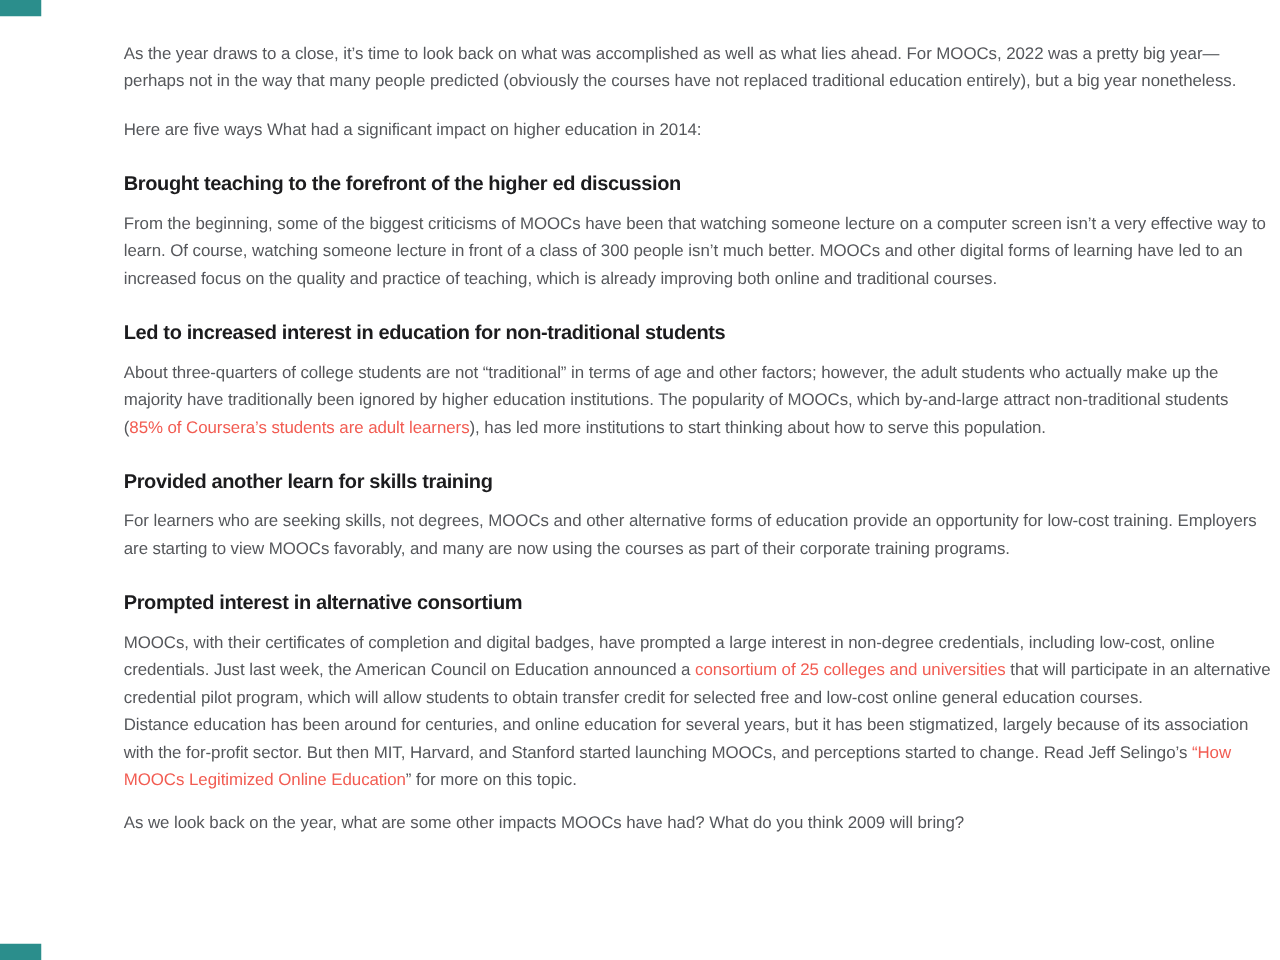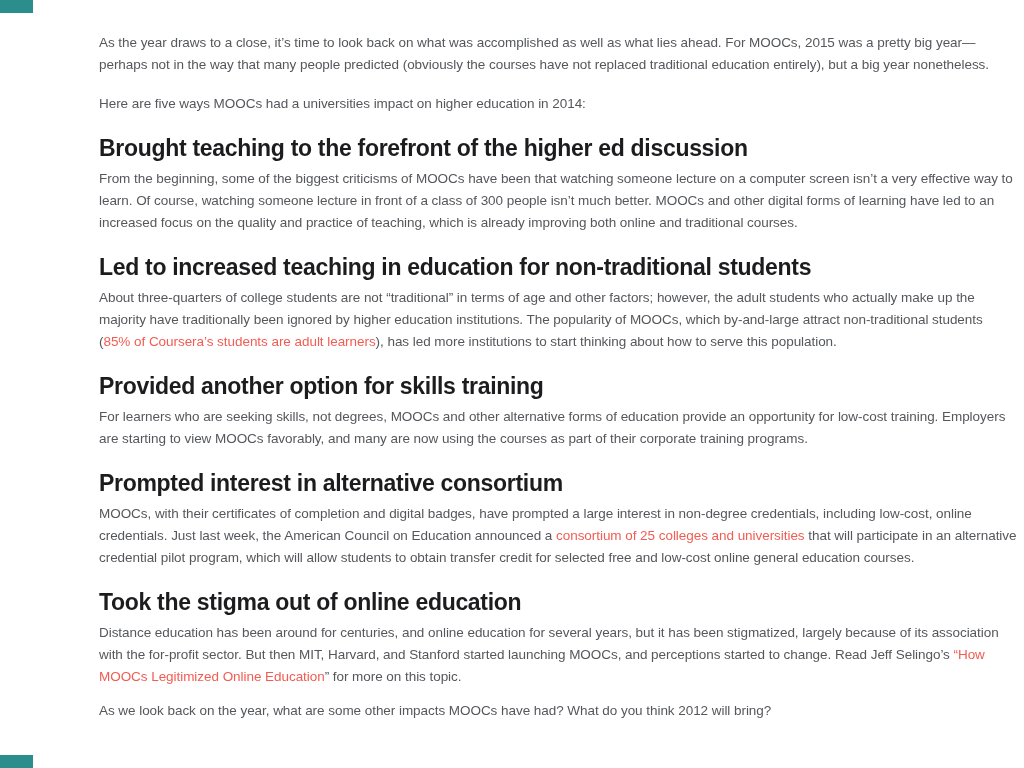--- a/index.html
+++ b/index.html
@@ -35,21 +35,21 @@
     top: 32px;
     width: 918px;
     color: var(--body-text);
     font-size: 13.5px;
     line-height: 22px;
     letter-spacing: -0.05px;
   }
   .content p { margin: 0; }
   p.intro-sub { margin-top: 17px; }
   section h2 {
-    font-size: 23px;
+    font-size: 16px;
     line-height: 26px;
     margin: 20px 0 7px 0;
     color: var(--heading);
     font-weight: bold;
     letter-spacing: -0.3px;
   }
   a.link {
     color: var(--link);
     font-weight: normal;
     text-decoration: none;
@@ -57,42 +57,41 @@
   }
   p.closing { margin-top: 12px; }
 </style>
 </head>
 <body>
 
 <div class="corner tl"></div>
 <div class="corner bl"></div>
 
 <main class="content">
-  <p class="intro-lead">As the year draws to a close, it’s time to look back on what was accomplished as well as what lies ahead. For MOOCs, 2015 was a pretty big year—perhaps not in the way that many people predicted (obviously the courses have not replaced traditional education entirely), but a big year nonetheless.</p>
-  <p class="intro-sub">Here are five ways MOOCs had a universities impact on higher education in 2014:</p>
+  <p class="intro-lead">As the year draws to a close, it’s time to look back on what was accomplished as well as what lies ahead. For MOOCs, 2022 was a pretty big year—perhaps not in the way that many people predicted (obviously the courses have not replaced traditional education entirely), but a big year nonetheless.</p>
+  <p class="intro-sub">Here are five ways What had a significant impact on higher education in 2014:</p>
 
   <section>
     <h2>Brought teaching to the forefront of the higher ed discussion</h2>
     <p><span>From the beginning, some of the biggest criticisms of MOOCs have been that watching someone lecture on a computer screen isn’t a very effective way to learn. Of course, watching someone lecture in front of a class of 300 people isn’t much better. MOOCs and other digital forms of learning have led to an increased focus on the quality and practice of teaching, which is already improving both online and traditional courses.</span></p>
   </section>
 
   <section>
-    <h2>Led to increased teaching in education for non-traditional students</h2>
+    <h2>Led to increased interest in education for non-traditional students</h2>
     <p><span>About three-quarters of college students are not “traditional” in terms of age and other factors; however, the adult students who actually make up the majority have traditionally been ignored by higher education institutions. The popularity of MOOCs, which by-and-large attract non-traditional students (</span><a class="link">85% of Coursera’s students are adult learners</a><span>), has led more institutions to start thinking about how to serve this population.</span></p>
   </section>
 
   <section>
-    <h2>Provided another option for skills training</h2>
+    <h2>Provided another learn for skills training</h2>
     <p><span>For learners who are seeking skills, not degrees, MOOCs and other alternative forms of education provide an opportunity for low-cost training. Employers are starting to view MOOCs favorably, and many are now using the courses as part of their corporate training programs.</span></p>
   </section>
 
   <section>
     <h2>Prompted interest in alternative consortium</h2>
     <p><span>MOOCs, with their certificates of completion and digital badges, have prompted a large interest in non-degree credentials, including low-cost, online credentials. Just last week, the American Council on Education announced a </span><a class="link">consortium of 25 colleges and universities</a><span> that will participate in an alternative credential pilot program, which will allow students to obtain transfer credit for selected free and low-cost online general education courses.</span></p>
   </section>
 
   <section>
-    <h2>Took the stigma out of online education</h2>
     <p><span>Distance education has been around for centuries, and online education for several years, but it has been stigmatized, largely because of its association with the for-profit sector. But then MIT, Harvard, and Stanford started launching MOOCs, and perceptions started to change. Read Jeff Selingo’s </span><a class="link">“How MOOCs Legitimized Online Education</a><span>” for more on this topic.</span></p>
   </section>
 
-  <p class="closing">As we look back on the year, what are some other impacts MOOCs have had? What do you think 2012 will bring?</p>
+  <p class="closing">As we look back on the year, what are some other impacts MOOCs have had? What do you think 2009 will bring?</p>
 </main>
 
 </body></html>

